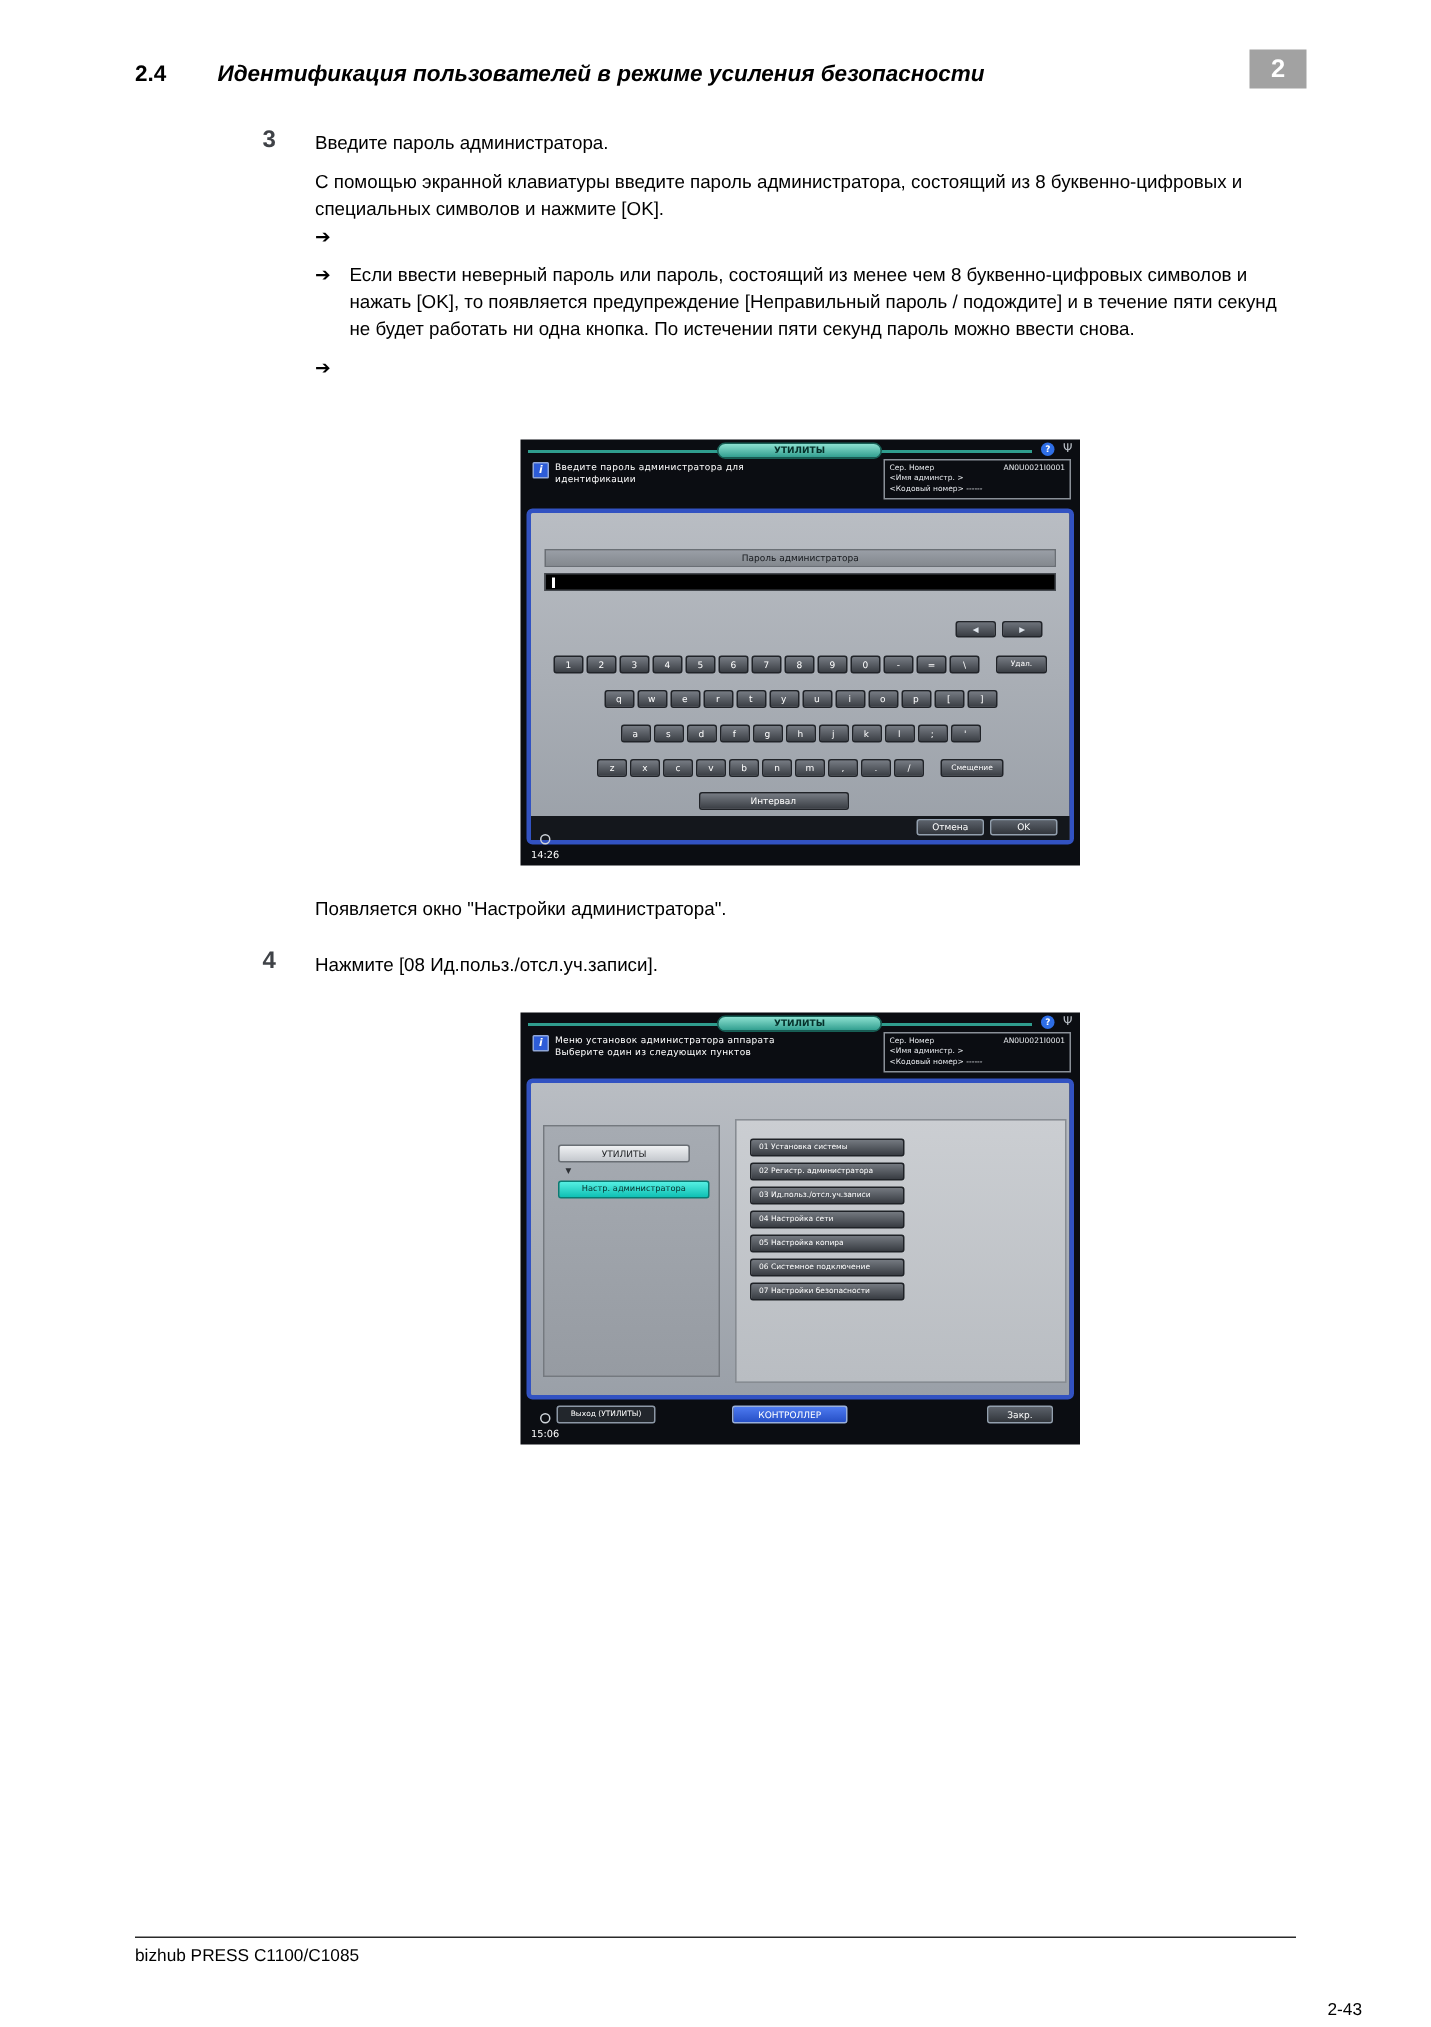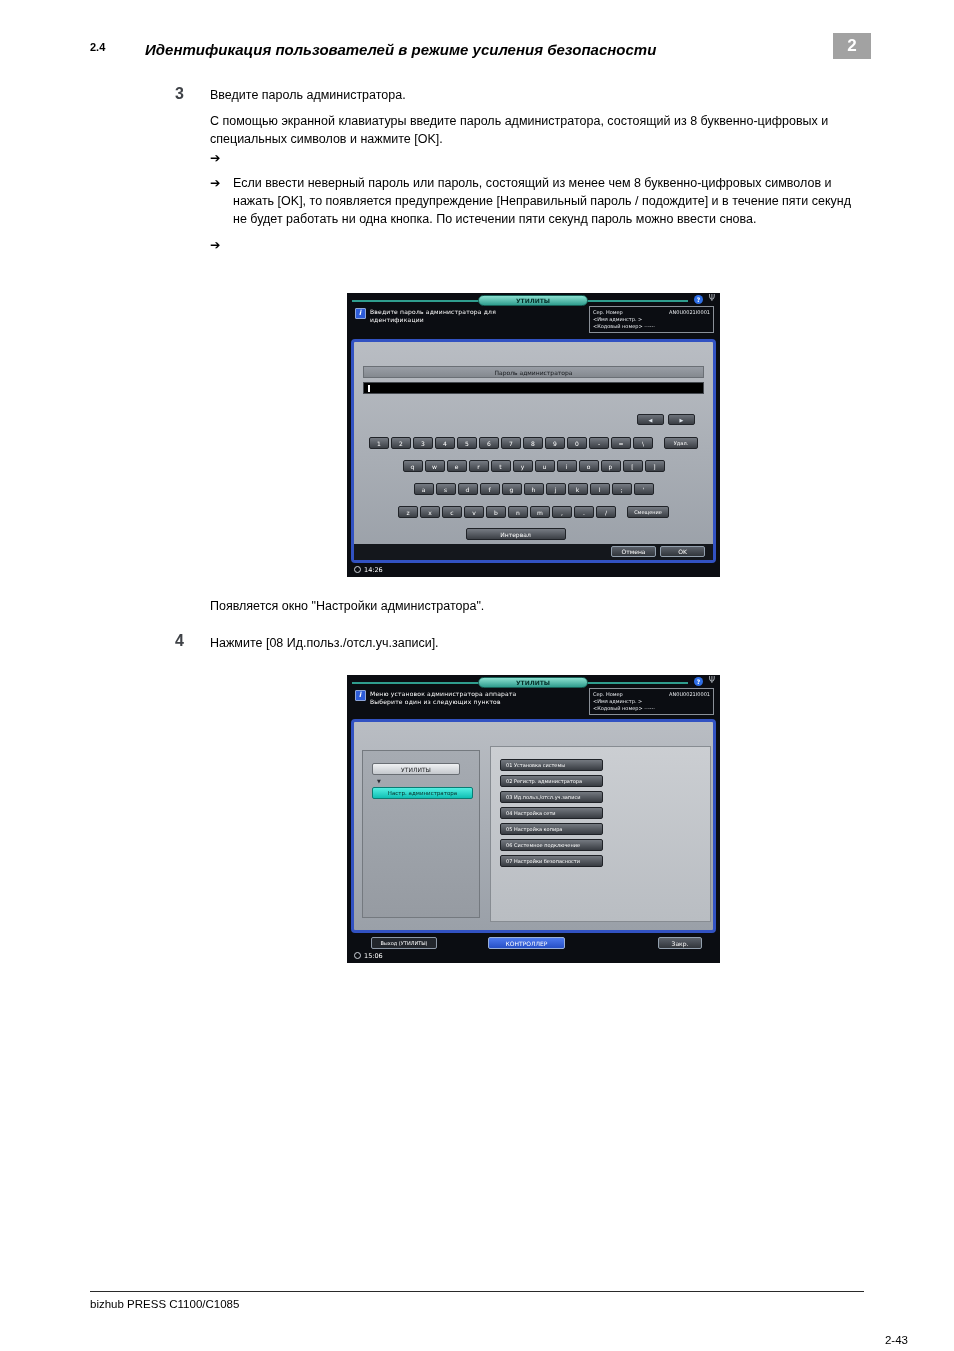--- a/index.html
+++ b/index.html
@@ -1,21 +1,21 @@
 <!DOCTYPE html>
 <html><head>
 <meta charset="utf-8">
 <style>
   * { margin:0; padding:0; box-sizing:border-box; }
   html,body { background:#ffffff; }
   .page { position:relative; width:954px; height:1351px; background:#ffffff;
           font-family:"Liberation Sans","DejaVu Sans",sans-serif; color:#000; overflow:hidden; }
 
   
-  .hdr-num   { position:absolute; top:41px; left:90px;  font-size:11px; font-weight:bold; }
+  .hdr-num   { position:absolute; top:41px; left:90px;  font-size:15px; font-weight:bold; }
   .hdr-title { position:absolute; top:41px; left:145px; font-size:15px; font-weight:bold;font-style:italic; }
   .badge { position:absolute; top:33px; left:833px; width:38px; height:26px; background:#a2a2a2;
            color:#fff; font-size:17px; font-weight:bold; text-align:center; line-height:26px; }
   .stepnum   { position:absolute; left:175px; font-size:16px; font-weight:bold; color:#3f4247; }
   .steptitle { position:absolute; left:210px; font-size:12.5px; }
   #step3-num { top:85px; }  #step3-title { top:88px; }
   .para { position:absolute; top:112px; left:210px; width:650px; font-size:12.5px; line-height:1.45; }
   .bullets { position:absolute; top:149px; left:210px; width:645px; display:flex; flex-direction:column; gap:7px; }
   .bullet { display:flex; font-size:12.5px; line-height:1.45; }
   .bullet .arrow { flex:0 0 23px; }
@@ -66,21 +66,21 @@
   .r1{top:95px} .r2{top:118px} .r3{top:141px} .r4{top:164px} .r5{top:186px}
   .key { flex:0 0 auto; width:20px; height:12px; background:linear-gradient(#767b83,#3b3f45);
          border:1px solid #202328; border-radius:2px; color:#fff; font-size:6px; text-align:center; line-height:11px; }
   .key.del   { width:34px; margin-left:9px; font-size:5px; }
   .key.shift { width:42px; margin-left:9px; font-size:5px; }
   .key.space { width:100px; margin-right:36px; }
   .s1-bb { position:absolute; left:0; right:0; bottom:0; height:16px; background:#14171c; }
   .bbtn { position:absolute; top:2px; width:45px; height:11px; background:linear-gradient(#5b616a,#32363c);
           border:1px solid #93a0ae; border-radius:2px; color:#fff; font-size:6px; text-align:center; line-height:10px; }
   .cancel { right:57px; } .okb { right:8px; }
-  .clock { position:absolute; left:7px; bottom:3px; display:flex; align-items:flex-start; gap:3px; color:#fff; font-size:6.5px; }
+  .clock { position:absolute; left:7px; bottom:3px; display:flex; align-items:center; gap:3px; color:#fff; font-size:6.5px;flex-direction:column; }
   .cdot { width:7px; height:7px; border:1px solid #cfd4da; border-radius:50%; }
 
   
   .lpanel { position:absolute; left:8px; top:28px; width:118px; height:168px;
             background:linear-gradient(#a6abb2,#969ba2); border:1px solid #74797f; }
   .util-btn { position:absolute; left:9px; top:12px; width:88px; height:12px;
               background:linear-gradient(#eff1f3,#c4c8cd); border:1px solid #696e74; border-radius:2px;
               color:#191b1e; font-size:6px; text-align:center; line-height:11px; }
   .sel-arrow { position:absolute; left:14px; top:27px; color:#2c2f34; font-size:5px; }
   .admin-btn { position:absolute; left:9px; top:36px; width:101px; height:12px;

